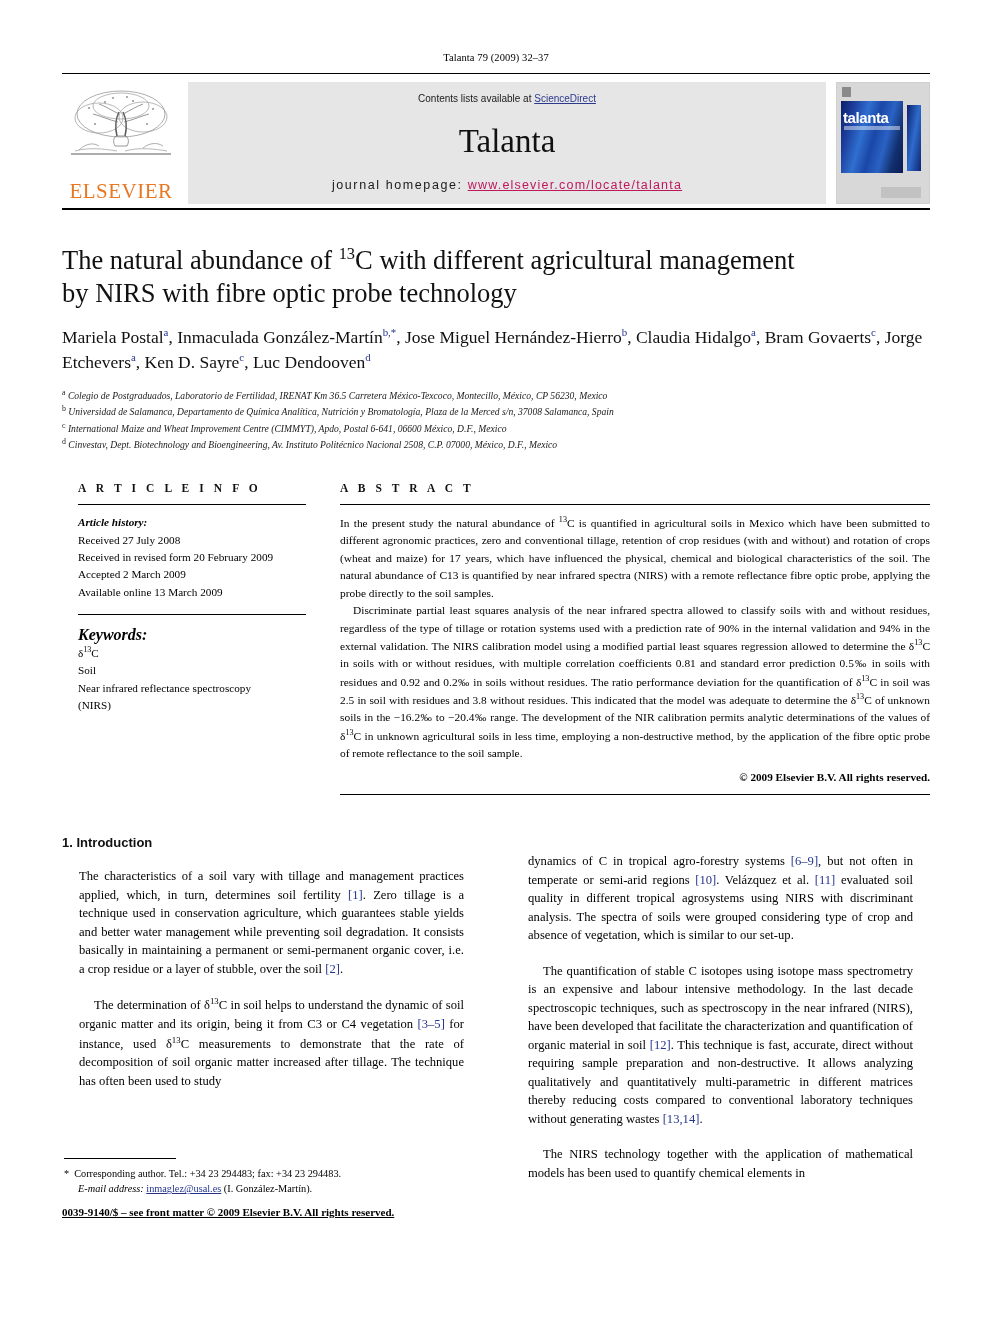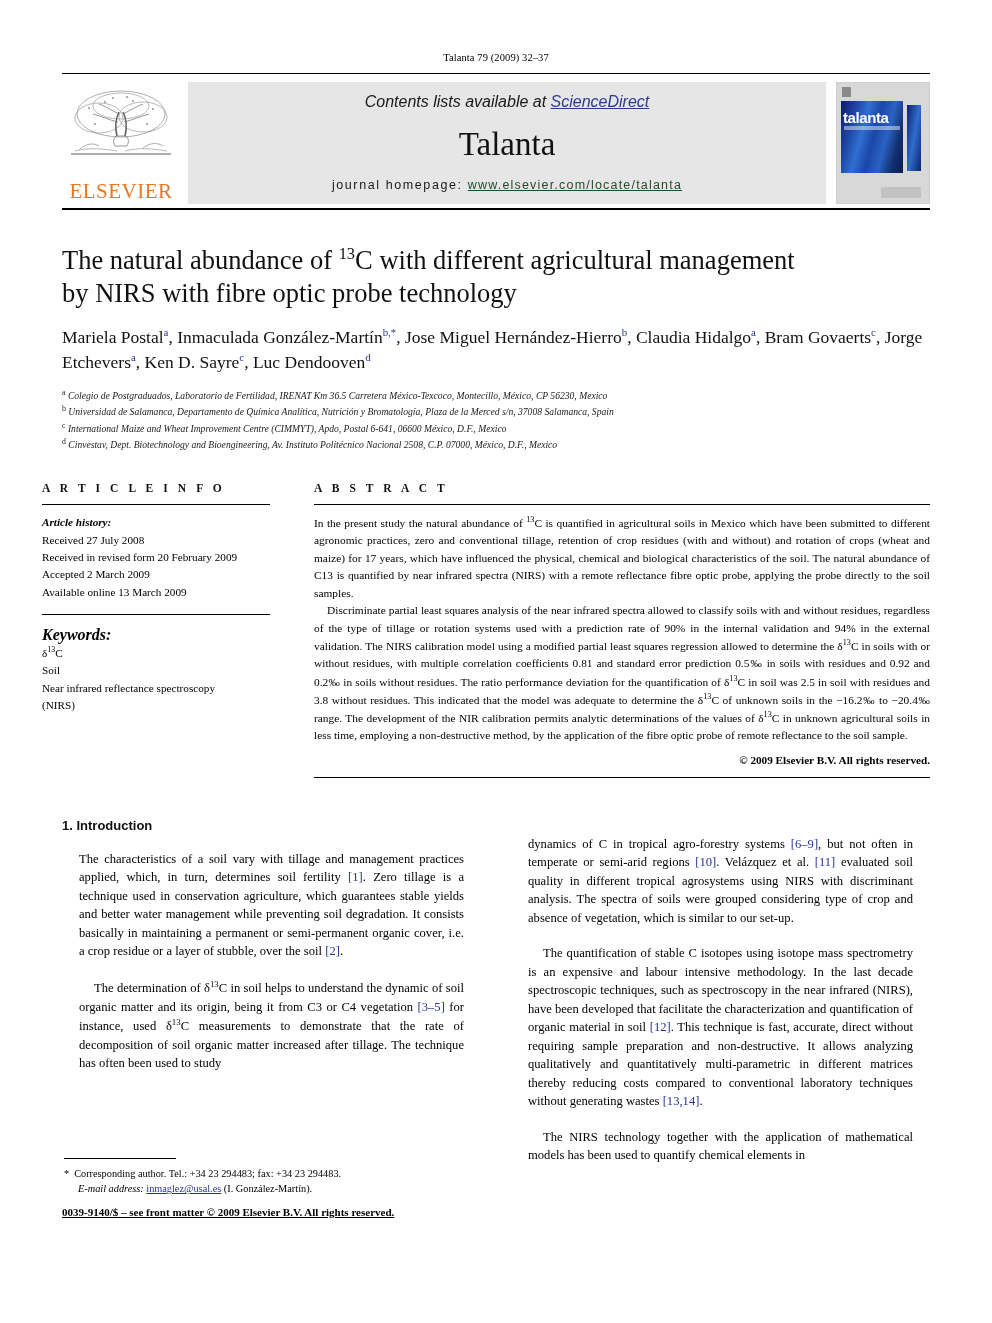--- a/index.html
+++ b/index.html
@@ -64,38 +64,37 @@
     margin-left: 8px;
     margin-right: 10px;
     display: flex;
     flex-direction: column;
     align-items: center;
     justify-content: space-between;
     padding: 11px 0 12px 0;
   }
   .banner-top {
     font-family: "Liberation Sans", sans-serif;
-    font-size: 16px;
+    font-size: 10px;
     color: #1a1a1a;
-    font-style: italic;
   }
   .sd-link { color: #2b3a8f; }
   .journal-name {
     font-family: "Liberation Serif", serif;
     font-size: 33px;
     line-height: 1;
     color: #111;
   }
   .banner-bottom {
     font-family: "Liberation Sans", sans-serif;
     font-size: 12.5px;
     letter-spacing: 1.6px;
     color: #1a1a1a;
   }
-  .hp-url { color: #14532d; letter-spacing: 1.2px; }
+  .hp-url { color: #be185d; letter-spacing: 1.2px; }
   .cover {
     flex: 0 0 92px;
     width: 92px;
     background: #d8d8d8;
     position: relative;
     overflow: hidden;
     border: 1px solid #cfcfcf;
   }
   .cover-inner {
     position: absolute;
@@ -165,23 +164,23 @@
     margin-top: 12px;
     font-size: 9.6px;
     line-height: 1.58;
     font-style: italic;
     color: #1a1a1a;
   }
   .affils sup { font-style: normal; font-size: 0.82em; vertical-align: super; }
 
   
   .info-wrap {
-    margin: 30px 62px 0 42px;
+    margin: 30px 62px 0 78px;
     display: flex;
-    gap: 44px;
+    gap: 34px;
   }
   .col-info { flex: 0 0 228px; }
   .col-abs  { flex: 1 1 auto; }
   .sec-head {
     font-family: "Liberation Serif", serif;
     font-weight: bold;
     font-size: 11.5px;
     letter-spacing: 3.6px;
     color: #111;
   }

